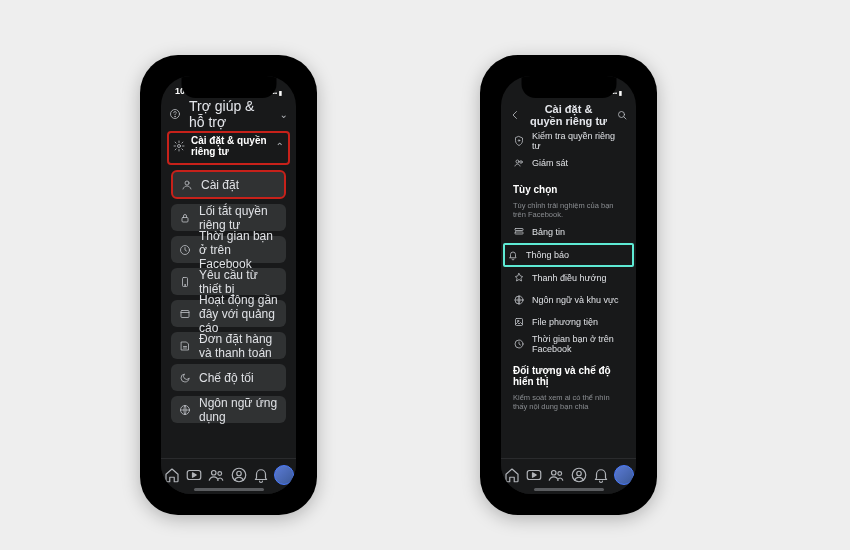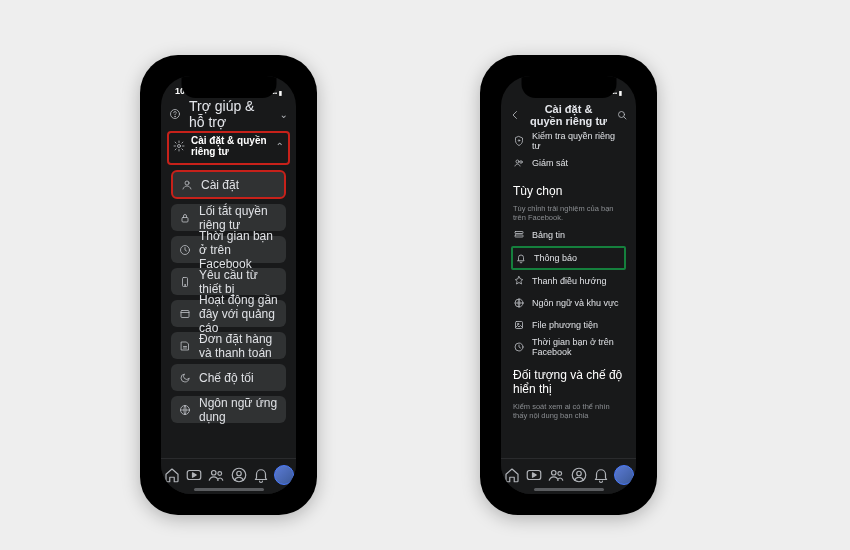--- a/index.html
+++ b/index.html
@@ -20,23 +20,23 @@
   .chev{font-size:10px;color:#b0b3b8}
   .exp-box{margin:3px 6px 0;border:2px solid #c7211a;border-radius:4px;padding:0 4px 4px}
   .exp-head{display:flex;align-items:center;height:26px;gap:6px;color:#fff}
   .exp-head .al{font-size:10px;font-weight:600;flex:1}
   .pill{display:flex;align-items:center;height:27px;margin:5px 10px 0;padding:0 8px;gap:8px;background:#303233;border-radius:6px;font-size:12px;color:#dfe1e5}
   .pill.hl{border:2px solid #c7211a;height:25px}
   .ic{width:12px;height:12px;display:flex;align-items:center;justify-content:center;flex:none;color:#bfc2c7}
   .ic svg{width:12px;height:12px}
   
   .rrow{display:flex;align-items:center;height:22px;padding:0 12px;gap:7px;font-size:9px;color:#dfe1e5}
-  .rrow.hl{border:2px solid #15803d;height:20px;margin:0 10px;padding:0 2px;border-radius:2px}
+  .rrow.hl{border:2px solid #5eead4;height:20px;margin:0 2px;padding:0 2px;border-radius:2px}
   .sect{padding:10px 12px 2px}
-  .sect-t{font-size:12px;font-weight:400;color:#fff}
+  .sect-t{font-size:10px;font-weight:700;color:#fff}
   .sect-s{font-size:7.5px;color:#8a8d91;margin-top:6px;line-height:1.2}
   
   .bnav{position:absolute;bottom:0;left:0;right:0;height:36px;background:#18191a;border-top:1px solid #2a2b2d;display:flex;justify-content:space-around;align-items:center;padding-bottom:4px;box-sizing:border-box}
   .bic{width:18px;height:18px;display:flex;align-items:center;justify-content:center;color:#b0b3b8}
   .bic svg{width:18px;height:18px}
   .bic.av{width:18px;height:18px;border-radius:50%;background:linear-gradient(135deg,#5b7bd5,#3b5998);border:1px solid #4a7bff}
   .hbar{position:absolute;bottom:3px;left:50%;transform:translateX(-50%);width:70px;height:3px;border-radius:2px;background:#5a5c5f}
   
   svg{stroke:currentColor;fill:none;stroke-width:1.6;stroke-linecap:round;stroke-linejoin:round}
 </style>

